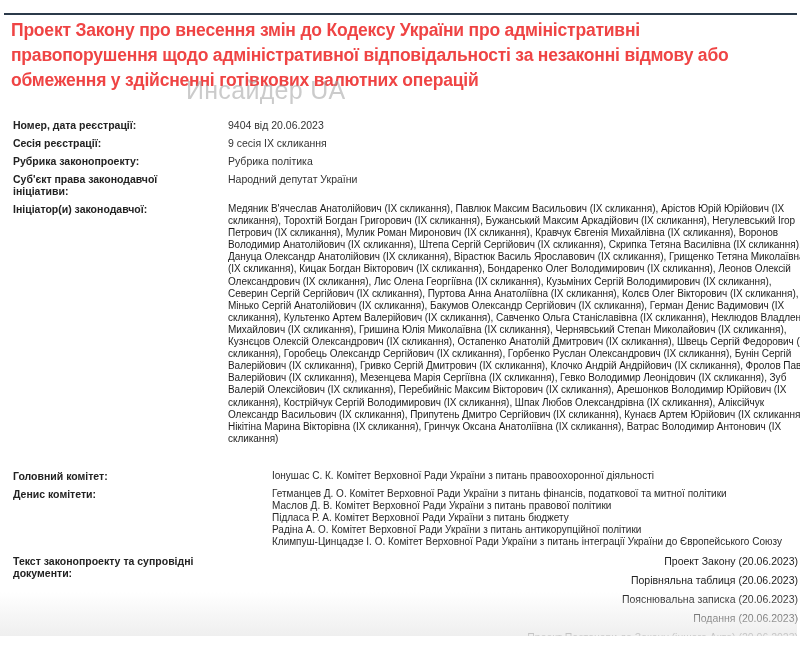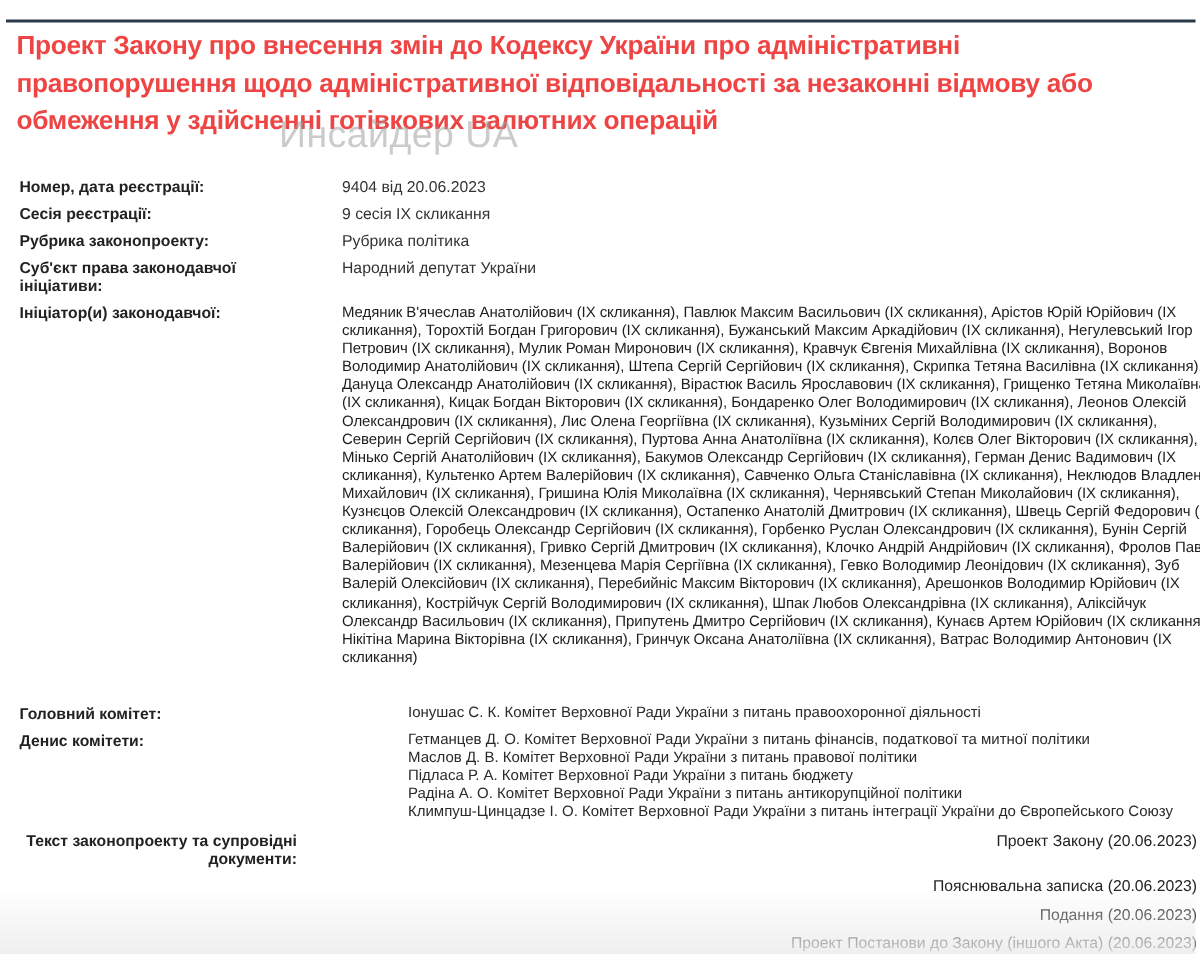--- a/index.html
+++ b/index.html
@@ -104,30 +104,31 @@
   <div class="value committees">
     <div>Гетманцев Д. О. Комітет Верховної Ради України з питань фінансів, податкової та митної політики</div>
     <div>Маслов Д. В. Комітет Верховної Ради України з питань правової політики</div>
     <div>Підласа Р. А. Комітет Верховної Ради України з питань бюджету</div>
     <div>Радіна А. О. Комітет Верховної Ради України з питань антикорупційної політики</div>
     <div>Климпуш-Цинцадзе І. О. Комітет Верховної Ради України з питань інтеграції України до Європейського Союзу</div>
   </div>
 </div>
 
 <div class="row" style="top:553px;">
-  <div class="label" style="width:185px; top:2px;text-align:right;">Текст законопроекту та супровідні документи:</div>
+  <div class="label" style="width:185px; top:2px;">Текст законопроекту та супровідні документи:</div>
   <div class="value docs" style="top:-1px;">
     <div class="doc">
       <span>Проект Закону (20.06.2023)</span>
       <span class="lock">
           <span class="shackle"></span>
           <span class="body"></span>
         </span>
     </div>
     <div class="doc">
+      <span>Порівняльна таблиця (20.06.2023)</span>
       <span class="lock">
           <span class="shackle"></span>
           <span class="body"></span>
         </span>
     </div>
     <div class="doc">
       <span>Пояснювальна записка (20.06.2023)</span>
       <span class="lock">
           <span class="shackle"></span>
           <span class="body"></span>

